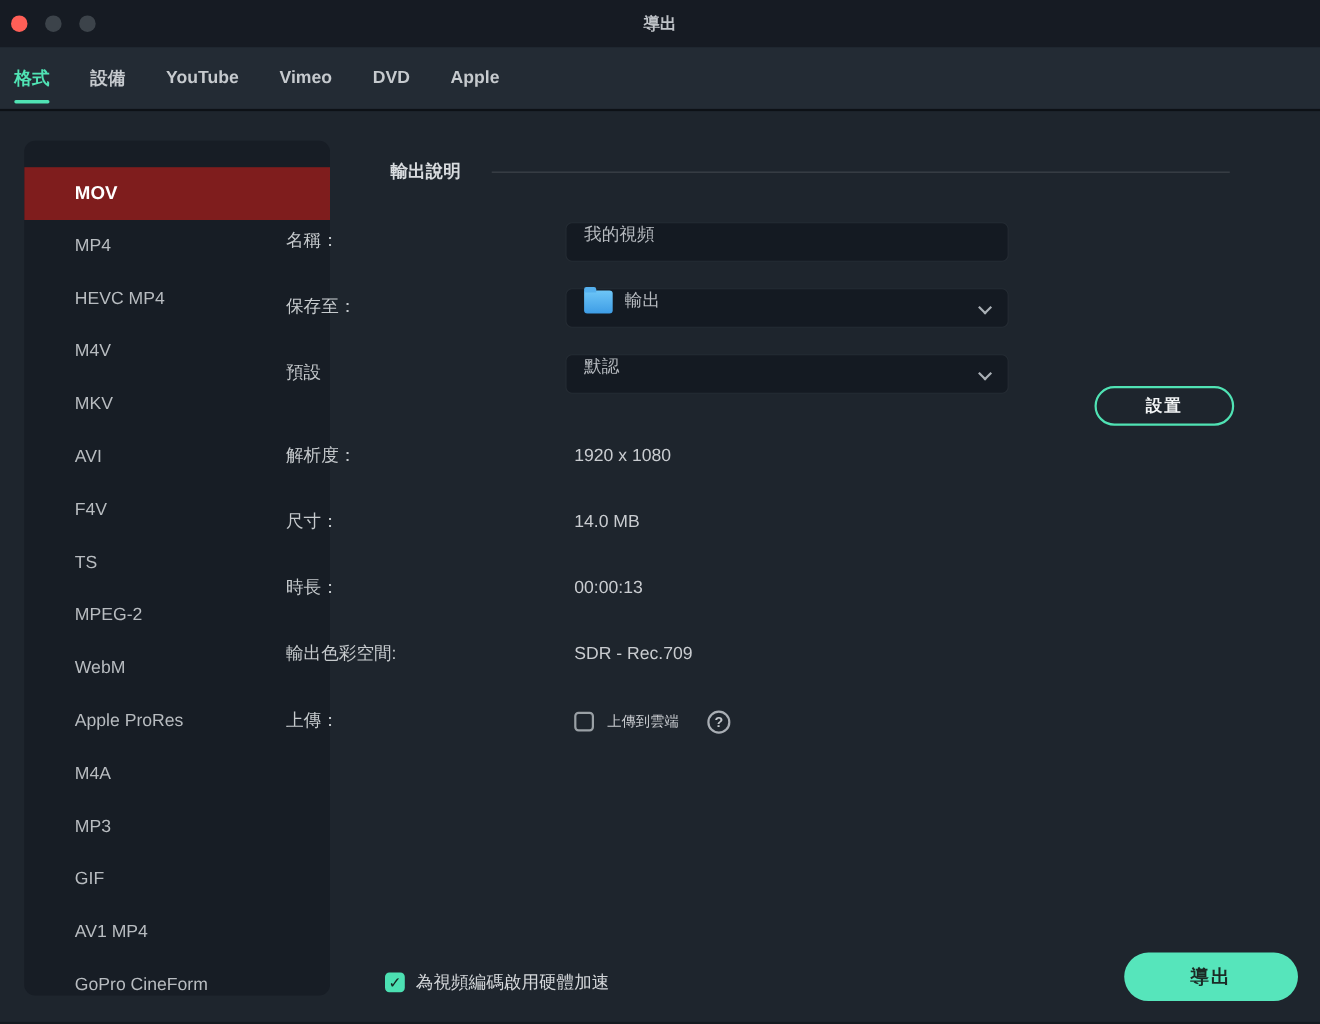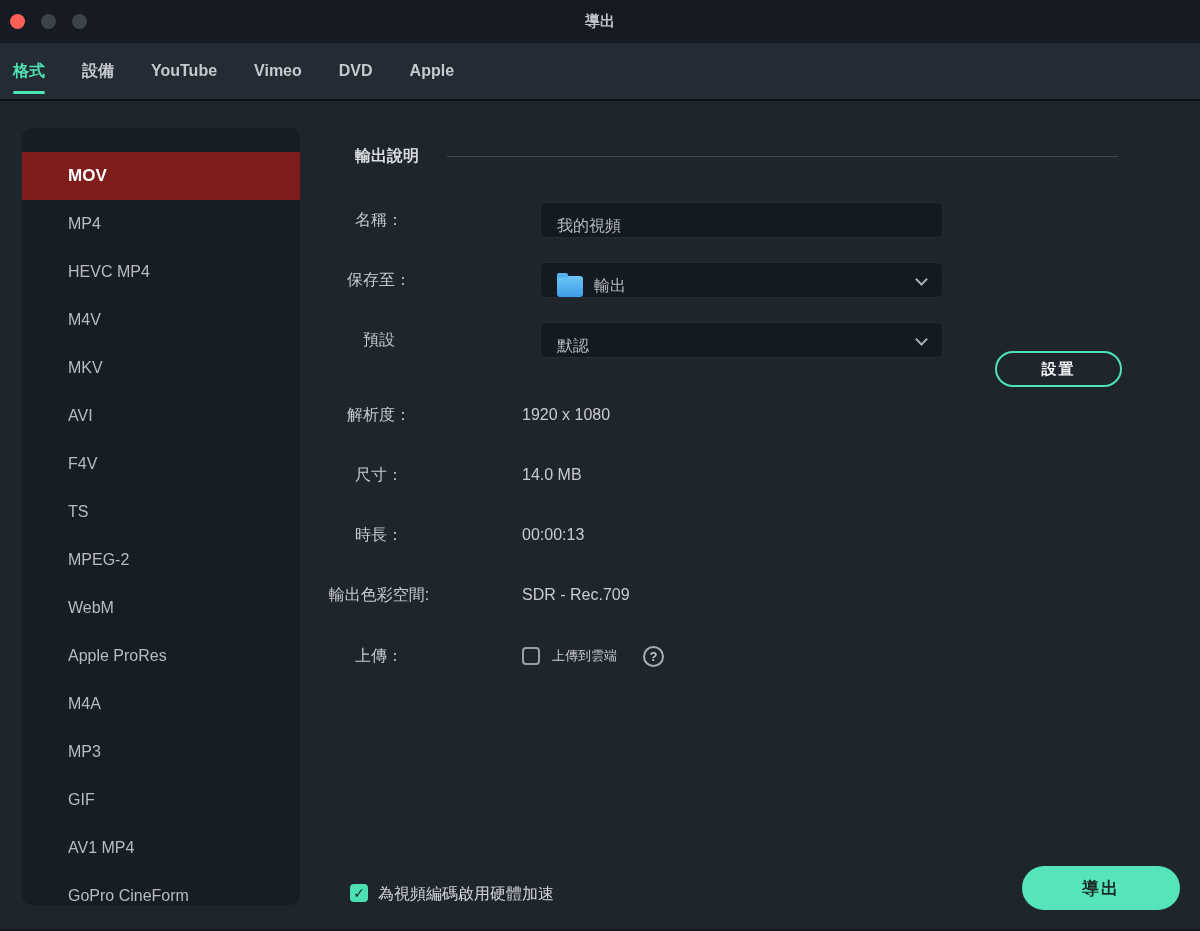--- a/index.html
+++ b/index.html
@@ -52,30 +52,30 @@
 
   
   .section-label {
     position:absolute; left:355px; top:146px; font-size:16px; font-weight:600; color:#d9dcdf;
   }
   .section-line {
     position:absolute; left:447px; top:156px; width:671px; height:1px; background:#40474e;
   }
   .row { position:absolute; left:0; height:36px; width:1200px; }
   .row-label {
-    position:absolute; left:260px; width:238px; text-align:center;
+    position:absolute; left:260px; width:238px; text-align:left;
     line-height:36px; font-size:16px; color:#c6cacd; white-space:nowrap;
   }
   .row-value {
     position:absolute; left:522px; line-height:36px; font-size:16px; color:#c9ccd0; white-space:nowrap;
   }
   .field {
-    position:absolute; left:540px; top:0; width:403px; height:36px;
+    position:absolute; left:514px; top:0; width:403px; height:36px;
     background:#141a22; border:1px solid #252c34; border-radius:6px;
-    display:flex; align-items:flex-end; padding:0 16px; color:#b7bbc0; font-size:16px;
+    display:flex; align-items:flex-start; padding:0 16px; color:#b7bbc0; font-size:16px;
   }
   .chevron {
     position:absolute; right:16px; top:12px; width:9px; height:9px;
     border-right:2px solid #aab0b6; border-bottom:2px solid #aab0b6;
     transform:rotate(45deg);
   }
   .folder-icon {
     position:relative; width:26px; height:21px; margin-right:11px; margin-top:1px;
     background:linear-gradient(#6ec6f7,#3e9de6); border-radius:2px 3px 3px 3px;
   }

